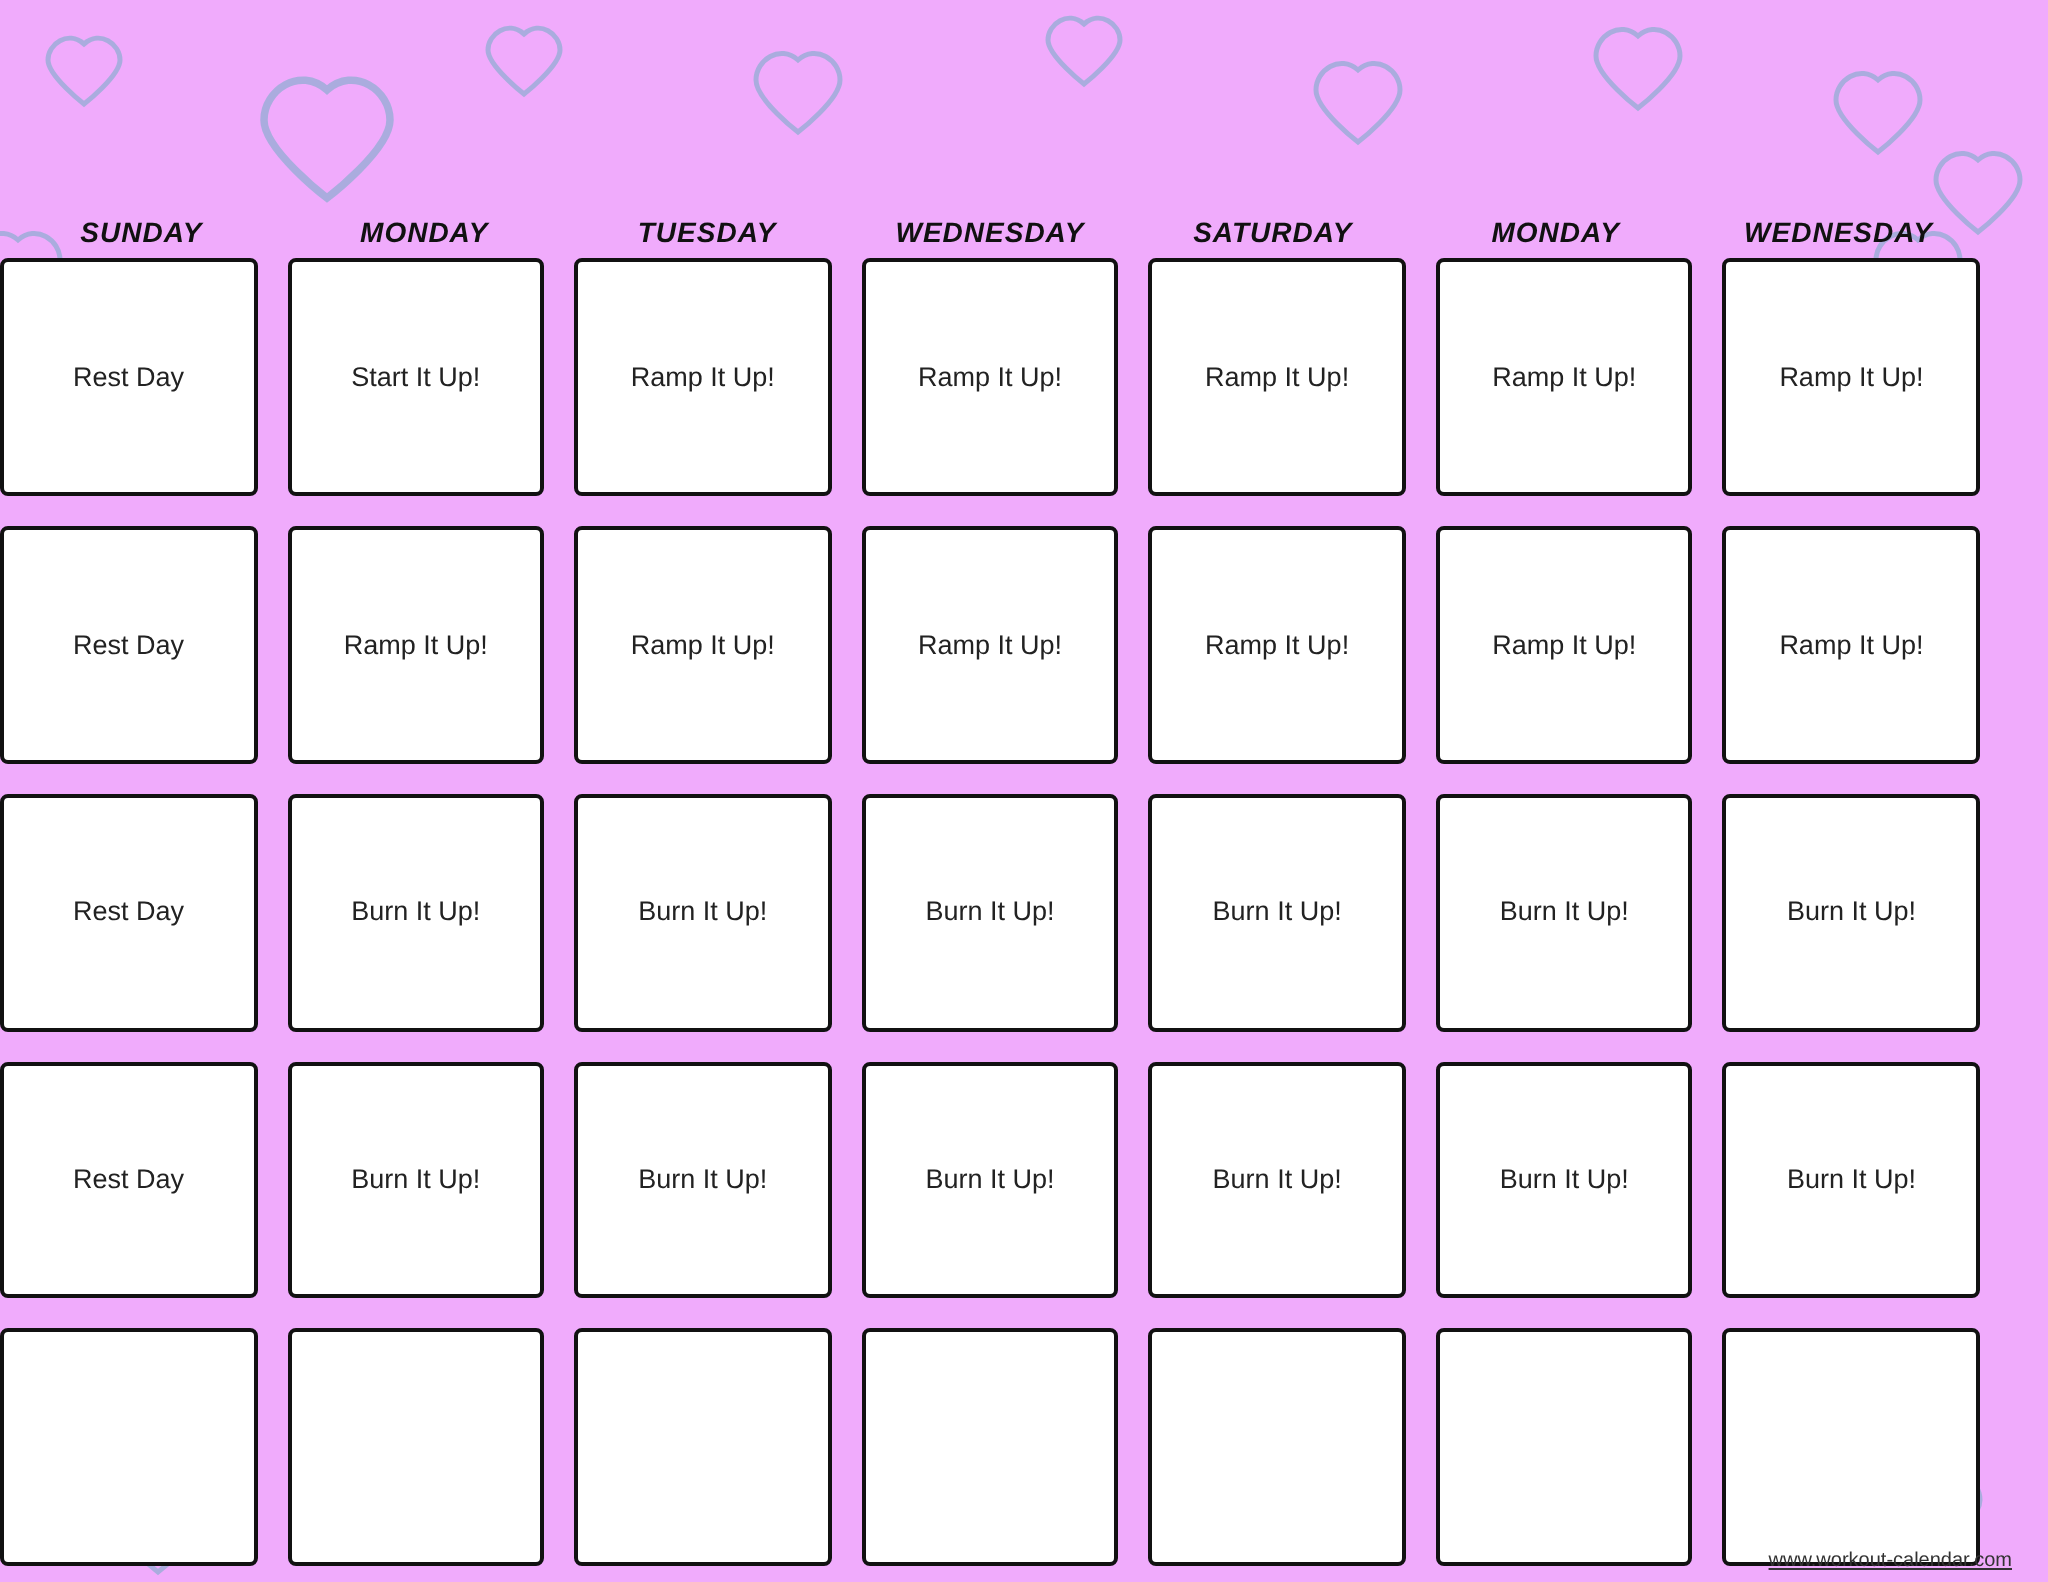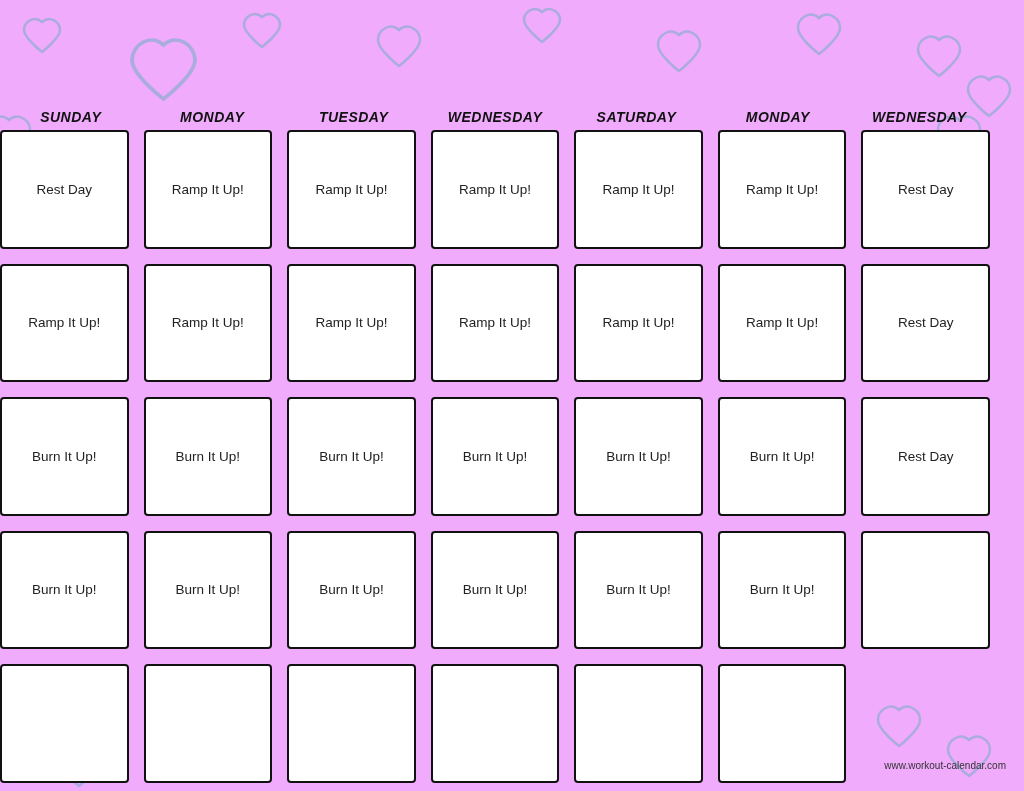--- a/index.html
+++ b/index.html
@@ -127,25 +127,26 @@
     .cell-text {
       font-size: 13.5px;
       font-weight: 400;
       color: #222;
       text-align: center;
       line-height: 1.3;
     }
 
     .watermark {
       position: absolute;
-      bottom: 20px;
+      bottom: 5px;
       right: 18px;
       font-size: 10px;
       color: #333;
       z-index: 2;
+      text-decoration: underline;
     }
   </style>
 </head>
 <body>
 
 <div class="page">
 
   <div class="bg-hearts">
     <svg viewBox="0 0 1024 791" xmlns="http://www.w3.org/2000/svg">
 
@@ -187,20 +188,23 @@
         <div class="day-header">WEDNESDAY</div>
         <div class="day-header">SATURDAY</div>
         <div class="day-header">MONDAY</div>
         <div class="day-header">WEDNESDAY</div>
       </div>
     <div class="calendar-grid">
     <div class="cell">
           <span class="cell-text">Rest Day</span>
         </div>
         <div class="cell">
+          <span class="cell-text">Start It Up!</span>
+        </div>
+        <div class="cell">
           <span class="cell-text">Ramp It Up!</span>
         </div>
         <div class="cell">
           <span class="cell-text">Ramp It Up!</span>
         </div>
         <div class="cell">
           <span class="cell-text">Ramp It Up!</span>
         </div>
         <div class="cell">
           <span class="cell-text">Ramp It Up!</span>

